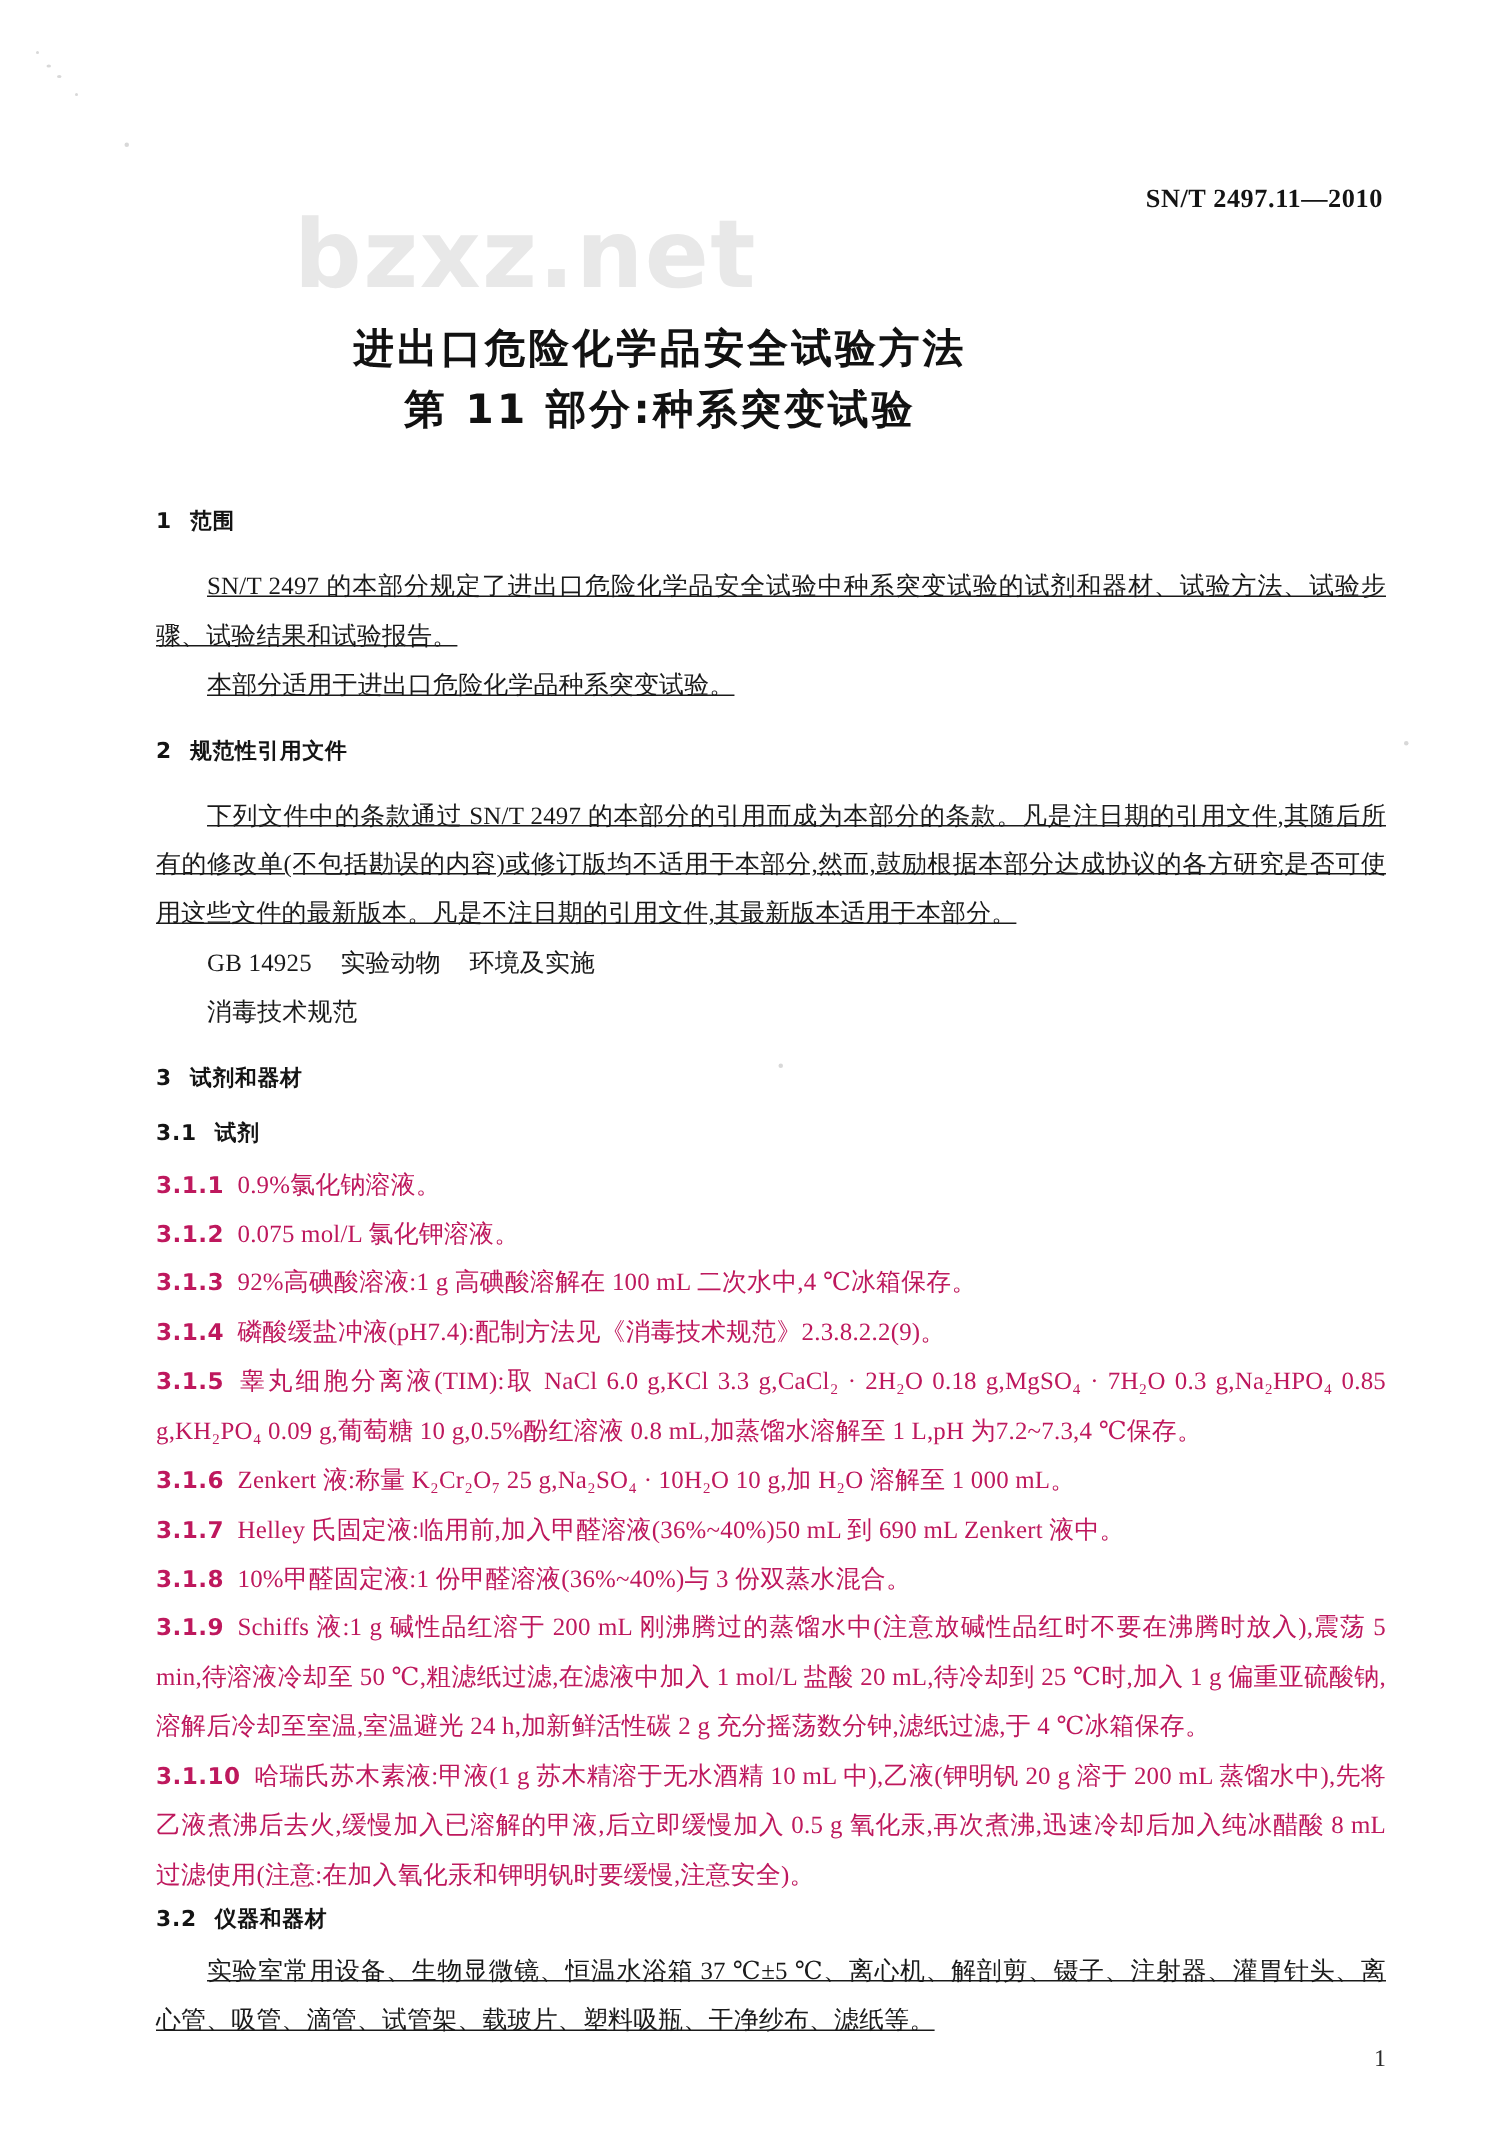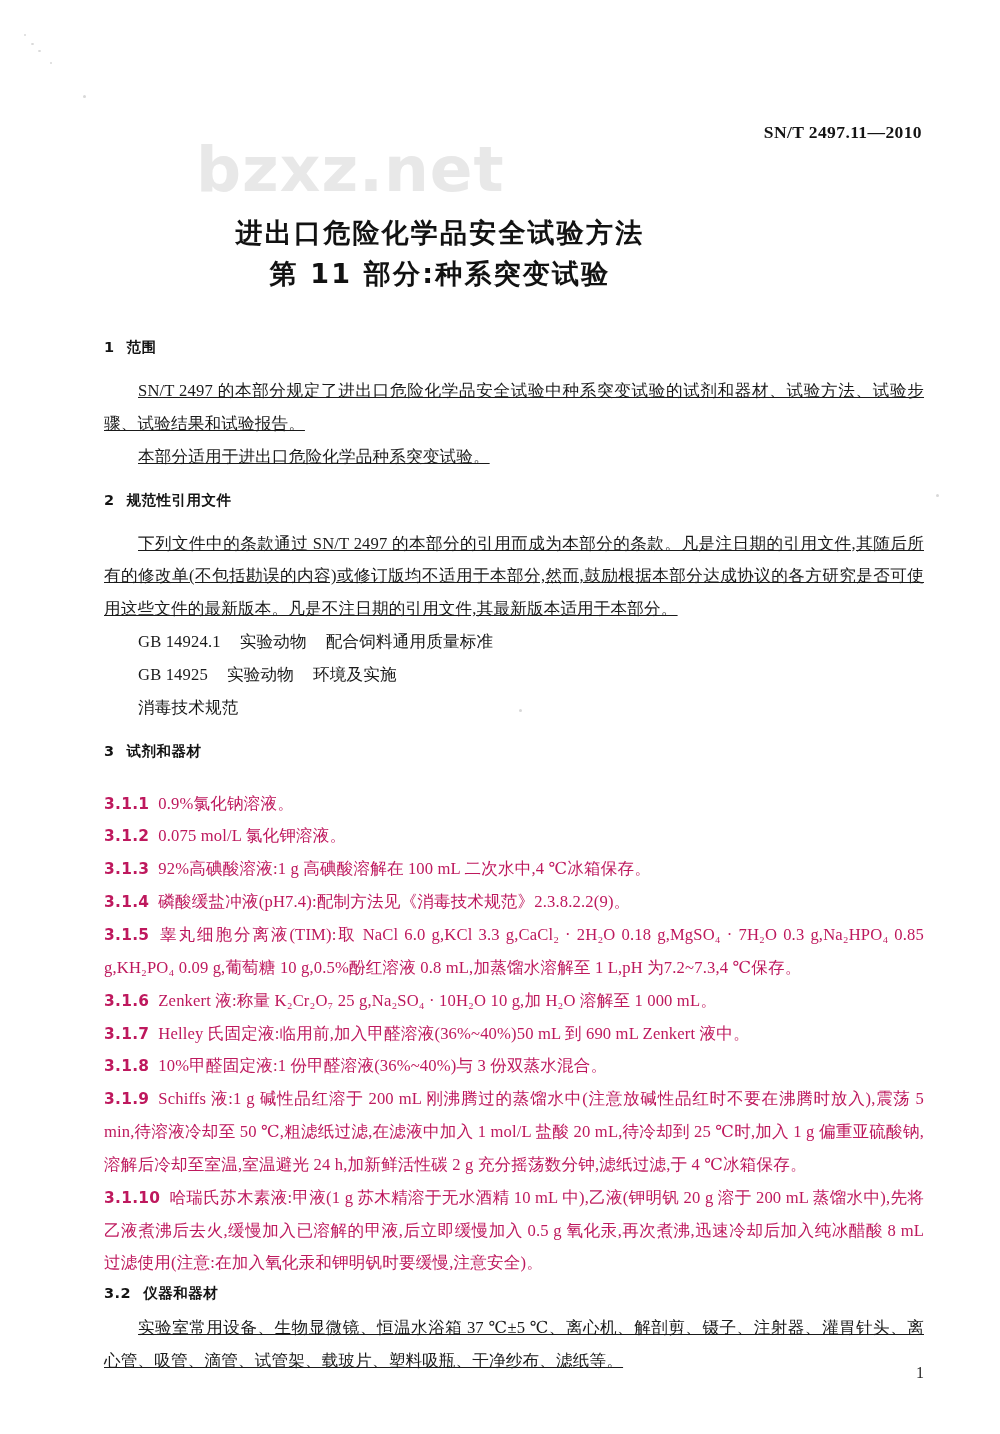--- a/index.html
+++ b/index.html
@@ -166,36 +166,36 @@
 
     <div class="gap-before-head"></div>
 
     <div class="sec-head">
       <span class="num">2</span><span>规范性引用文件</span>
     </div>
     <div class="gap-after-head"></div>
     <p class="para indent">下列文件中的条款通过 SN/T 2497 的本部分的引用而成为本部分的条款。凡是注日期的引用文件,其随后所有的修改单(不包括勘误的内容)或修订版均不适用于本部分,然而,鼓励根据本部分达成协议的各方研究是否可使用这些文件的最新版本。凡是不注日期的引用文件,其最新版本适用于本部分。</p>
 
     <p class="ref-line">
-      <span>GB 14924.1</span><span class="sp"></span><span>实验动物</span><span class="sp"></span><span>配合饲料通用质量标准</span>
-    </p>
-    <p class="ref-line">
       <span>GB 14925</span><span class="sp"></span><span>实验动物</span><span class="sp"></span><span>环境及实施</span>
     </p>
     <p class="ref-line">
       <span>消毒技术规范</span>
     </p>
 
     <div class="gap-before-head"></div>
 
     <div class="sec-head">
       <span class="num">3</span><span>试剂和器材</span>
     </div>
     <div class="gap-after-head"></div>
 
+    <div class="sec-head">
+      <span class="num">3.1</span><span>试剂</span>
+    </div>
     <div class="gap-sm"></div>
 
     <p class="item">
       <span class="lbl">3.1.1</span><span>0.9%氯化钠溶液。</span>
     </p>
     <p class="item">
       <span class="lbl">3.1.2</span><span>0.075 mol/L 氯化钾溶液。</span>
     </p>
     <p class="item">
       <span class="lbl">3.1.3</span><span>92%高碘酸溶液:1 g 高碘酸溶解在 100 mL 二次水中,4 ℃冰箱保存。</span>

